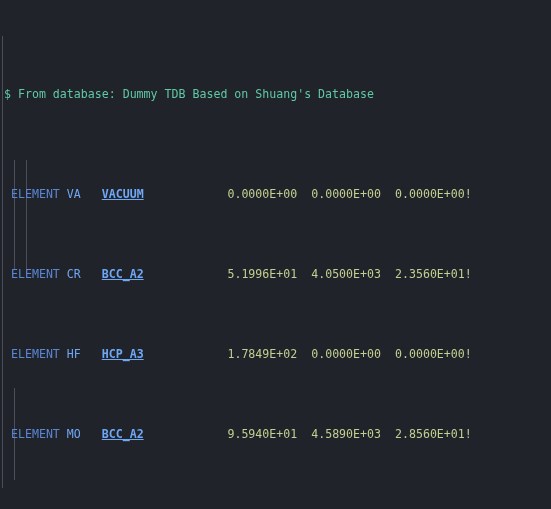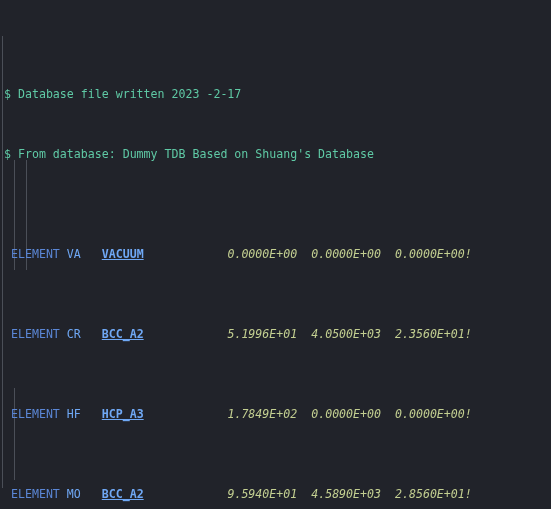--- a/index.html
+++ b/index.html
@@ -41,37 +41,36 @@
     height: 20px;
     white-space: pre;
     padding-left: 4px;
   }
 
   
   .cmt   { color: #5fc9a5; }          
   .kw-el { color: #5b87d6; }          
   .sym   { color: #6fa8f5; font-weight: normal; }  
   .ph    { color: #6fa8f5; font-weight: bold; text-decoration: underline; }  
-  .num   { color: #c3cf91; font-style: italic; }          
+  .num   { color: #c3cf91; }          
   .plain { color: #a9b0bd; }          
 </style>
 </head>
 <body>
 
 <div id="editor">
 
   <div class="guide" style="left:2px;  top:36px;  height:452px;"></div>
   <div class="guide" style="left:14px; top:160px; height:110px;"></div>
   <div class="guide" style="left:26px; top:160px; height:110px;"></div>
   <div class="guide" style="left:14px; top:388px; height:92px;"></div>
 
   <div class="code">
 
     
-    <div class="line"><span class="cmt">$ Database file written 2023 -2-17</span></div>
     <div class="line"><span class="cmt">$ From database: Dummy TDB Based on Shuang's Database</span></div>
 
     
     <div class="line"><span class="plain"> </span><span class="kw-el">ELEMENT</span><span class="plain"> </span><span class="sym">VA</span><span class="plain">   </span><span class="ph">VACUUM</span><span class="plain">            </span><span class="num">0.0000E+00</span><span class="plain">  </span><span class="num">0.0000E+00</span><span class="plain">  </span><span class="num">0.0000E+00</span><span class="num">!</span></div>
 
     <div class="line"><span class="plain"> </span><span class="kw-el">ELEMENT</span><span class="plain"> </span><span class="sym">CR</span><span class="plain">   </span><span class="ph">BCC_A2</span><span class="plain">            </span><span class="num">5.1996E+01</span><span class="plain">  </span><span class="num">4.0500E+03</span><span class="plain">  </span><span class="num">2.3560E+01</span><span class="num">!</span></div>
 
     <div class="line"><span class="plain"> </span><span class="kw-el">ELEMENT</span><span class="plain"> </span><span class="sym">HF</span><span class="plain">   </span><span class="ph">HCP_A3</span><span class="plain">            </span><span class="num">1.7849E+02</span><span class="plain">  </span><span class="num">0.0000E+00</span><span class="plain">  </span><span class="num">0.0000E+00</span><span class="num">!</span></div>
 
     <div class="line"><span class="plain"> </span><span class="kw-el">ELEMENT</span><span class="plain"> </span><span class="sym">MO</span><span class="plain">   </span><span class="ph">BCC_A2</span><span class="plain">            </span><span class="num">9.5940E+01</span><span class="plain">  </span><span class="num">4.5890E+03</span><span class="plain">  </span><span class="num">2.8560E+01</span><span class="num">!</span></div>

